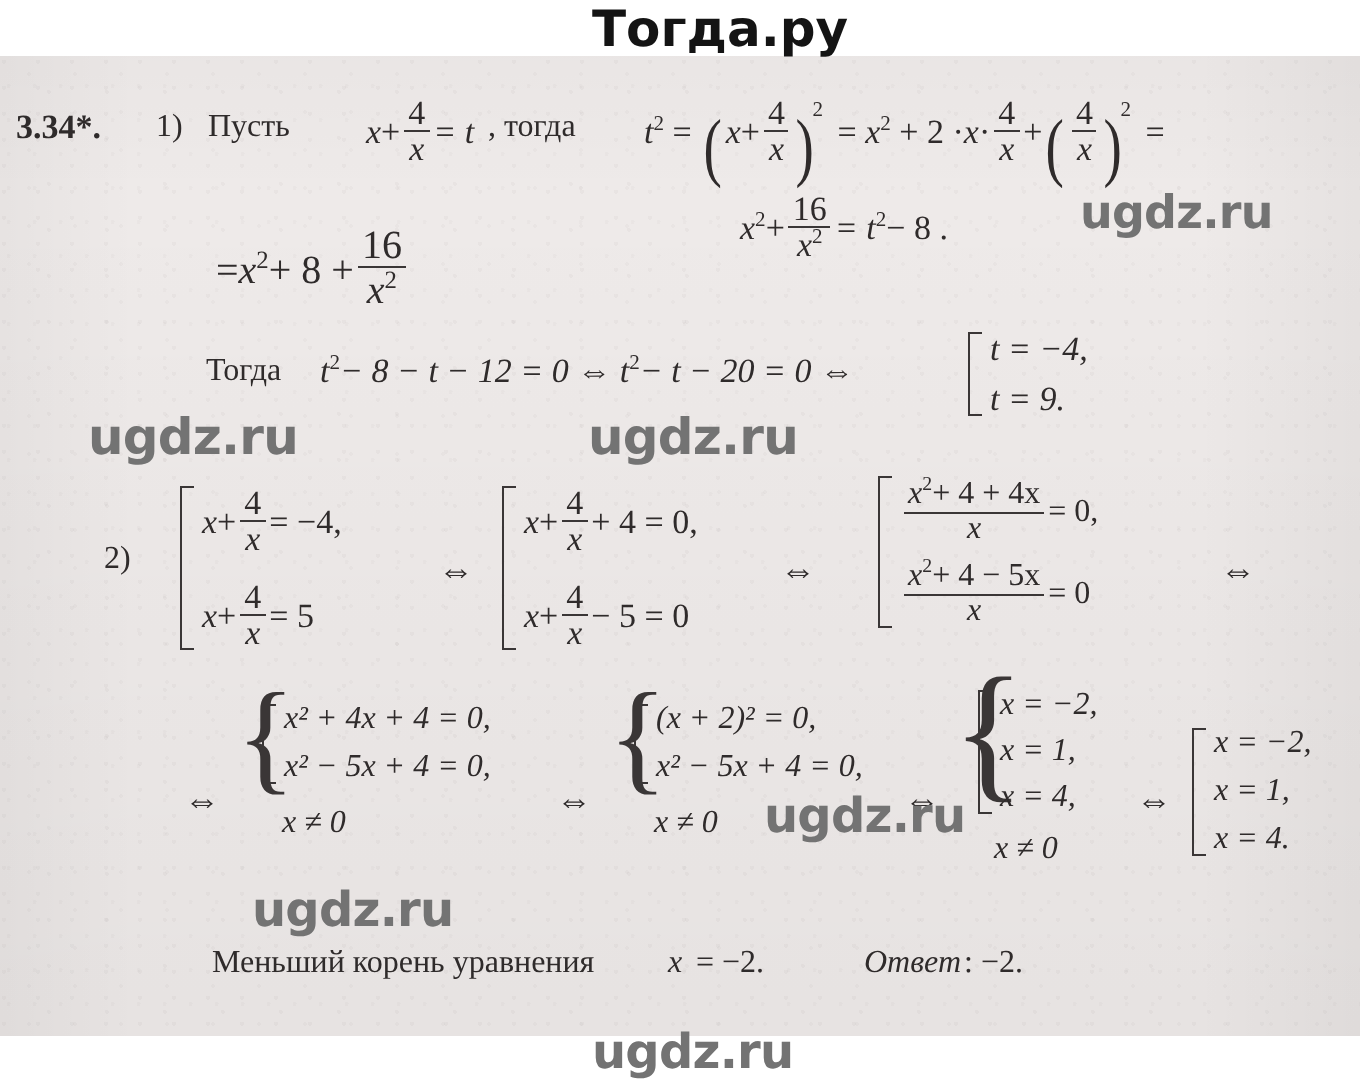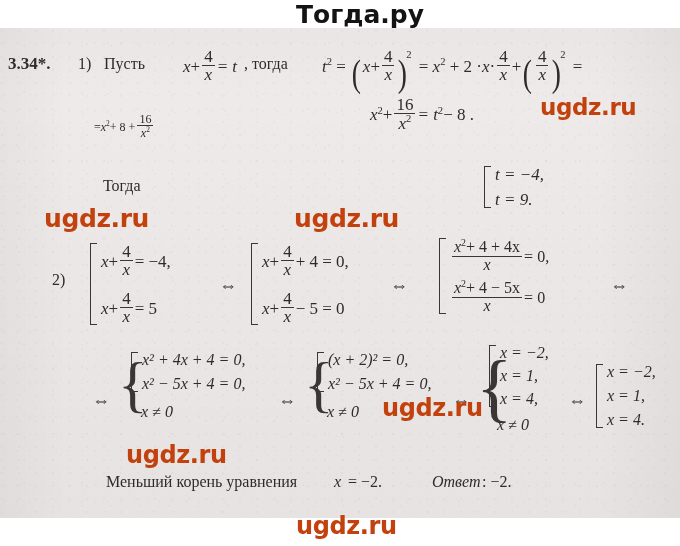--- a/index.html
+++ b/index.html
@@ -109,41 +109,40 @@
     border-bottom: 1.4px solid #3a3636;
     width: 6px;
     margin-right: 4px;
   }
   .sysbr > .rows { display: inline-block; }
   .sysbr .row { white-space: nowrap; }
 
   
   .curly {
     display: inline-flex;
-    align-items: center;
     vertical-align: middle;
   }
   .curly > .cb {
     font-size: 1em;
     margin-right: 3px;
     font-family: "Liberation Serif", serif;
     display: inline-block;
     width: 10px;
     text-align: center;
     color: #3a3636;
     font-style: normal;
   }
   .curly > .rows { display: inline-block; }
 
   
   .wm {
     position: absolute;
     font-family: "DejaVu Sans", sans-serif;
     font-weight: bold;
-    color: #c2410c;
+    color: #737373;
     letter-spacing: -0.4px;
     white-space: nowrap;
     line-height: 1;
   }
   .wm-top {
     position: absolute;
     font-family: "DejaVu Sans", sans-serif;
     font-weight: bold;
     color: #141414;
     white-space: nowrap;
@@ -175,31 +174,34 @@
   <div class="ink" style="left:322px; top:48px; font-size:17px;">
     <span class="it">t</span><span class="supn">2</span>
     <span class="up">=</span>
     <span class="bigparen">(</span><span class="it">x</span><span class="up">+</span><span class="frac"><span class="num up">4</span><span class="den it">x</span></span><span class="bigparen">)</span><span class="supn" style="position:relative; left:-3px; top:-7px;">2</span>
     <span class="up">=</span>
     <span class="it">x</span><span class="supn">2</span>
     <span class="up">+ 2 ·</span><span class="it">x</span><span class="up">·</span><span class="frac"><span class="num up">4</span><span class="den it">x</span></span><span class="up">+</span><span class="bigparen">(</span><span class="frac"><span class="num up">4</span><span class="den it">x</span></span><span class="bigparen">)</span><span class="supn" style="position:relative; left:-3px; top:-7px;">2</span>
     <span class="up">=</span>
   </div>
 
-  <div class="ink" style="left:94px; top:113px; font-size:12px;">
+  <div class="ink" style="left:108px; top:113px; font-size:20px;">
     <span class="up">=</span><span class="it">x</span><span class="supn">2</span><span class="up">+ 8 +</span><span class="frac"><span class="num up">16</span><span class="den"><span class="it">x</span><span class="supn">2</span></span></span>
   </div>
 
 
   <div class="ink" style="left:370px; top:96px; font-size:17px;">
     <span class="it">x</span><span class="supn">2</span><span class="up">+</span><span class="frac"><span class="num up">16</span><span class="den"><span class="it">x</span><span class="supn">2</span></span></span><span class="it">= t</span><span class="supn">2</span><span class="up">− 8 .</span>
   </div>
 
   <div class="ink up" style="left:103px; top:178px; font-size:16px;">Тогда</div>
 
+  <div class="ink" style="left:160px; top:177px; font-size:17px;">
+    <span class="it">t</span><span class="supn">2</span><span class="it">− 8 − t − 12 = 0 ⇔ t</span><span class="supn">2</span><span class="it">− t − 20 = 0 ⇔</span>
+  </div>
 
   <div class="ink" style="left:484px; top:166px; font-size:17px;">
     <span class="sysbr">
       <span class="bar"></span>
       <span class="rows">
         <span class="row it" style="display:block; margin-bottom:8px;">t = −4,</span>
         <span class="row it" style="display:block;">t = 9.</span>
       </span>
     </span>
   </div>

